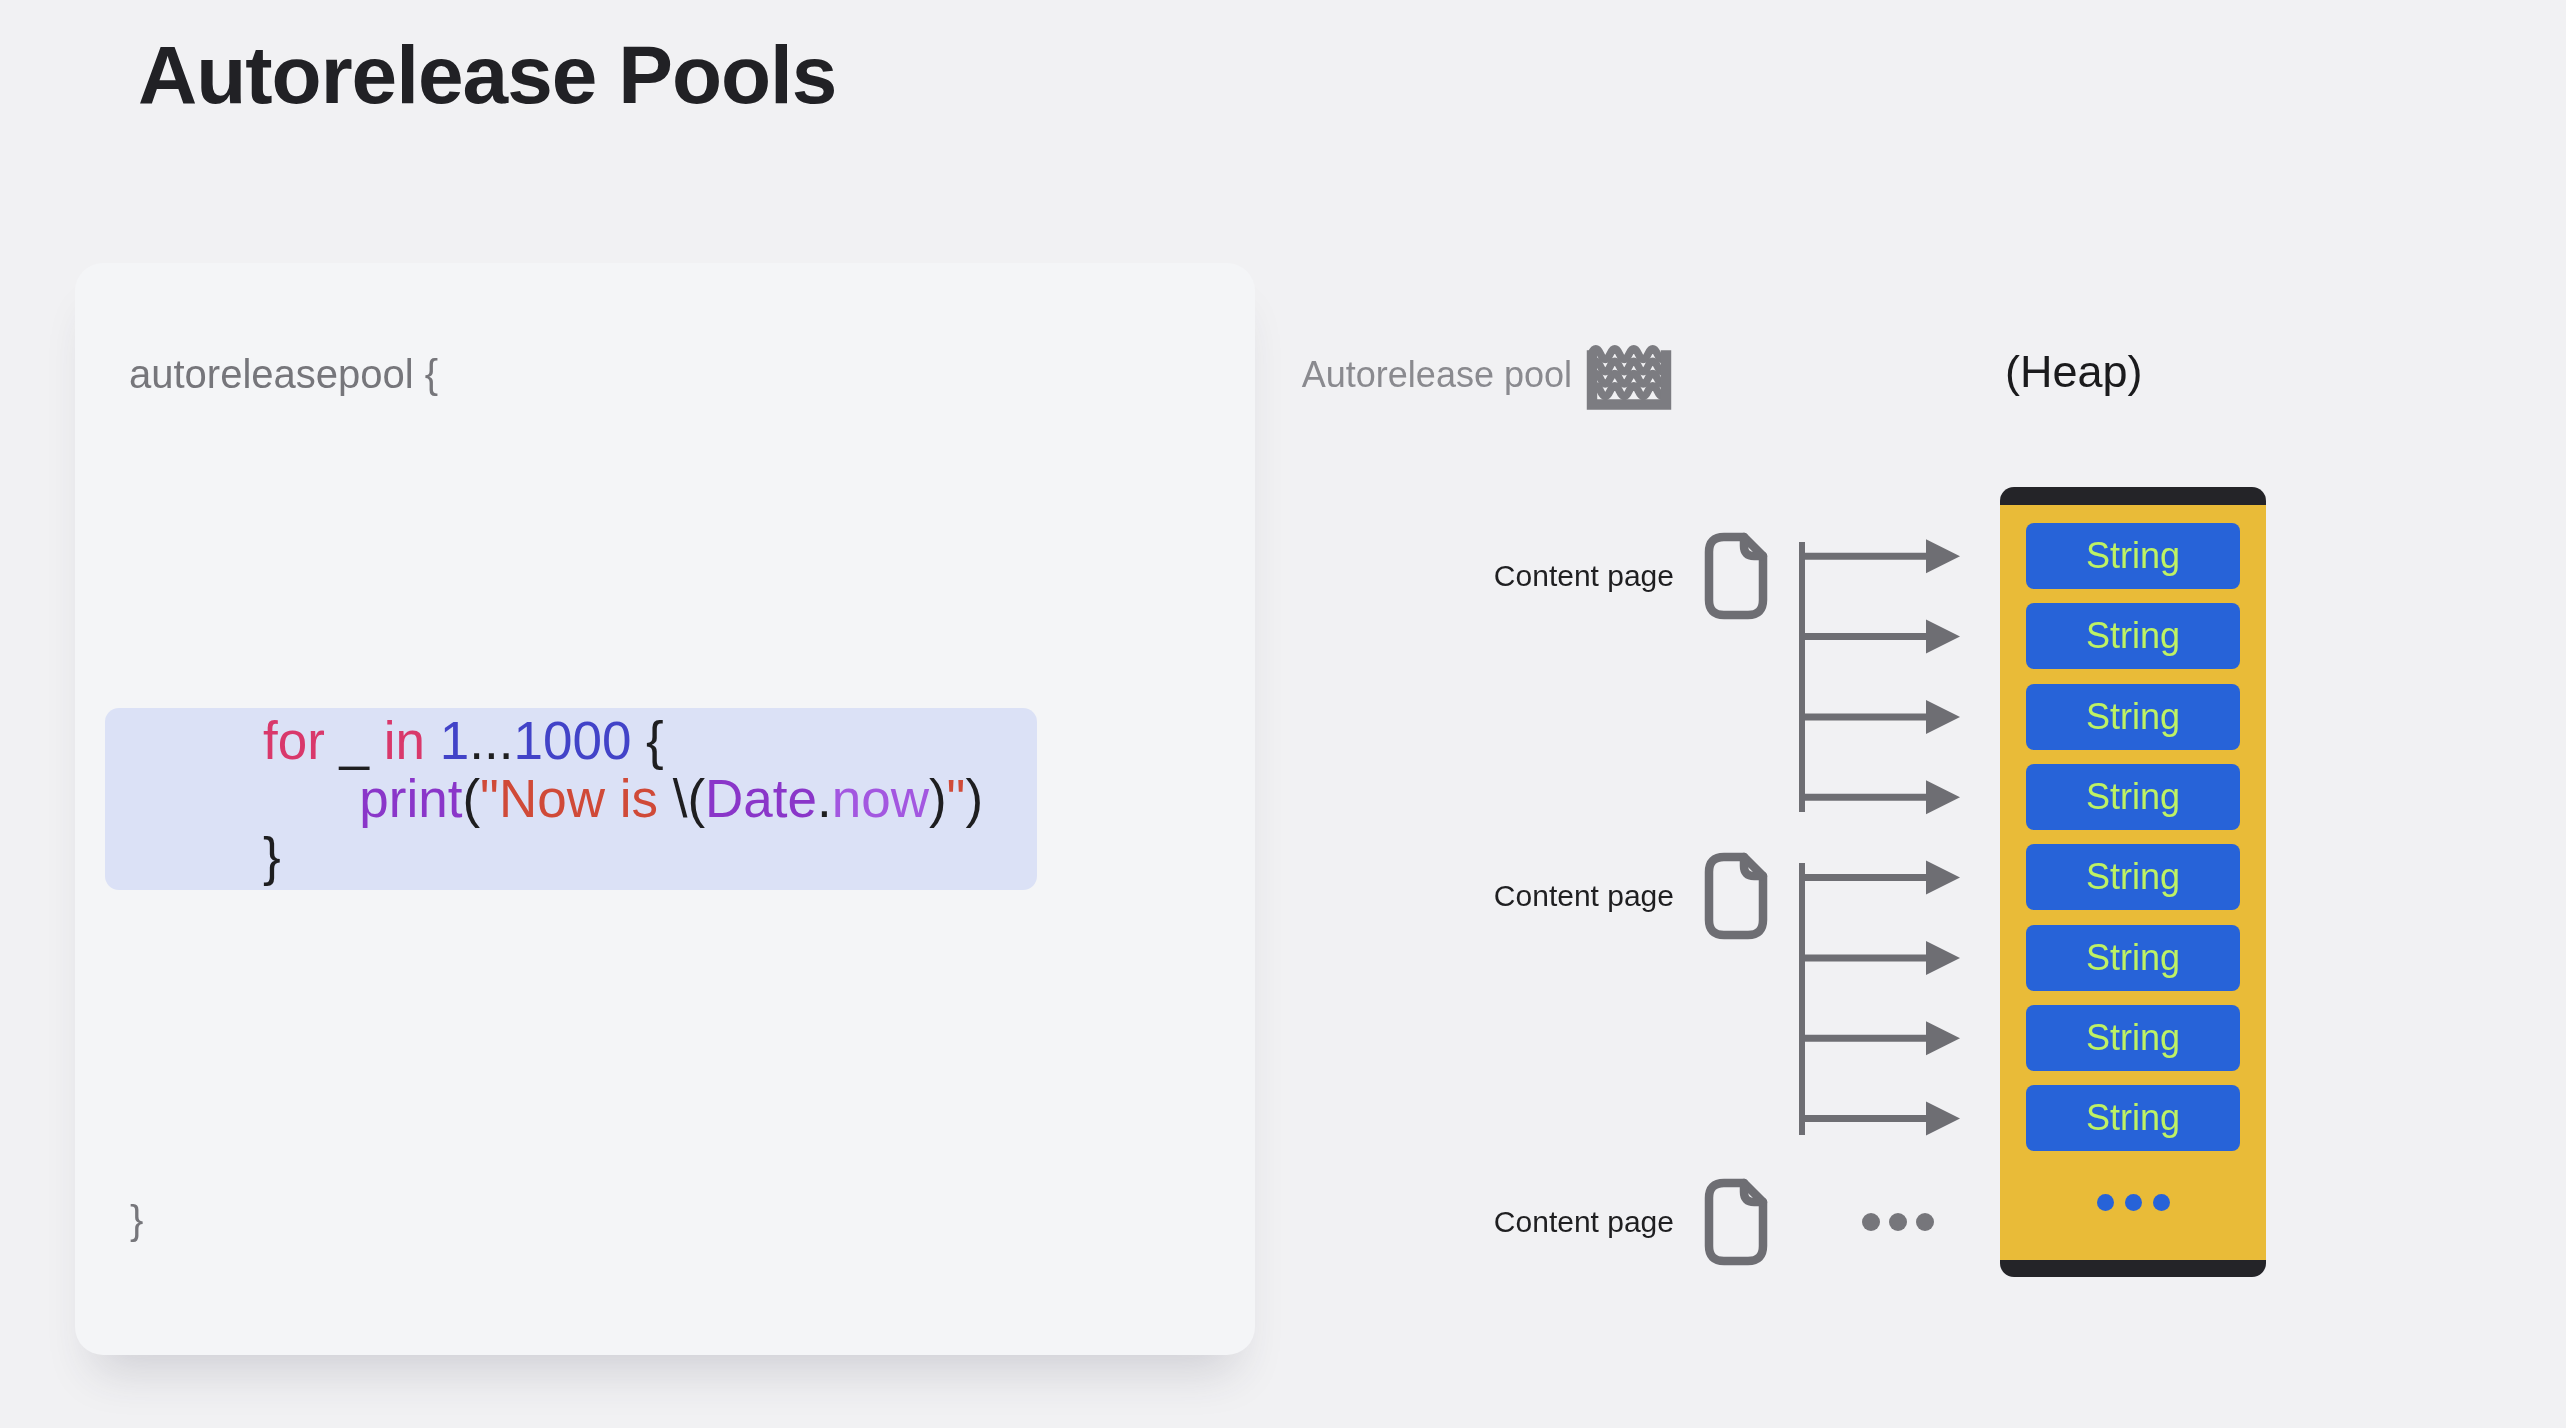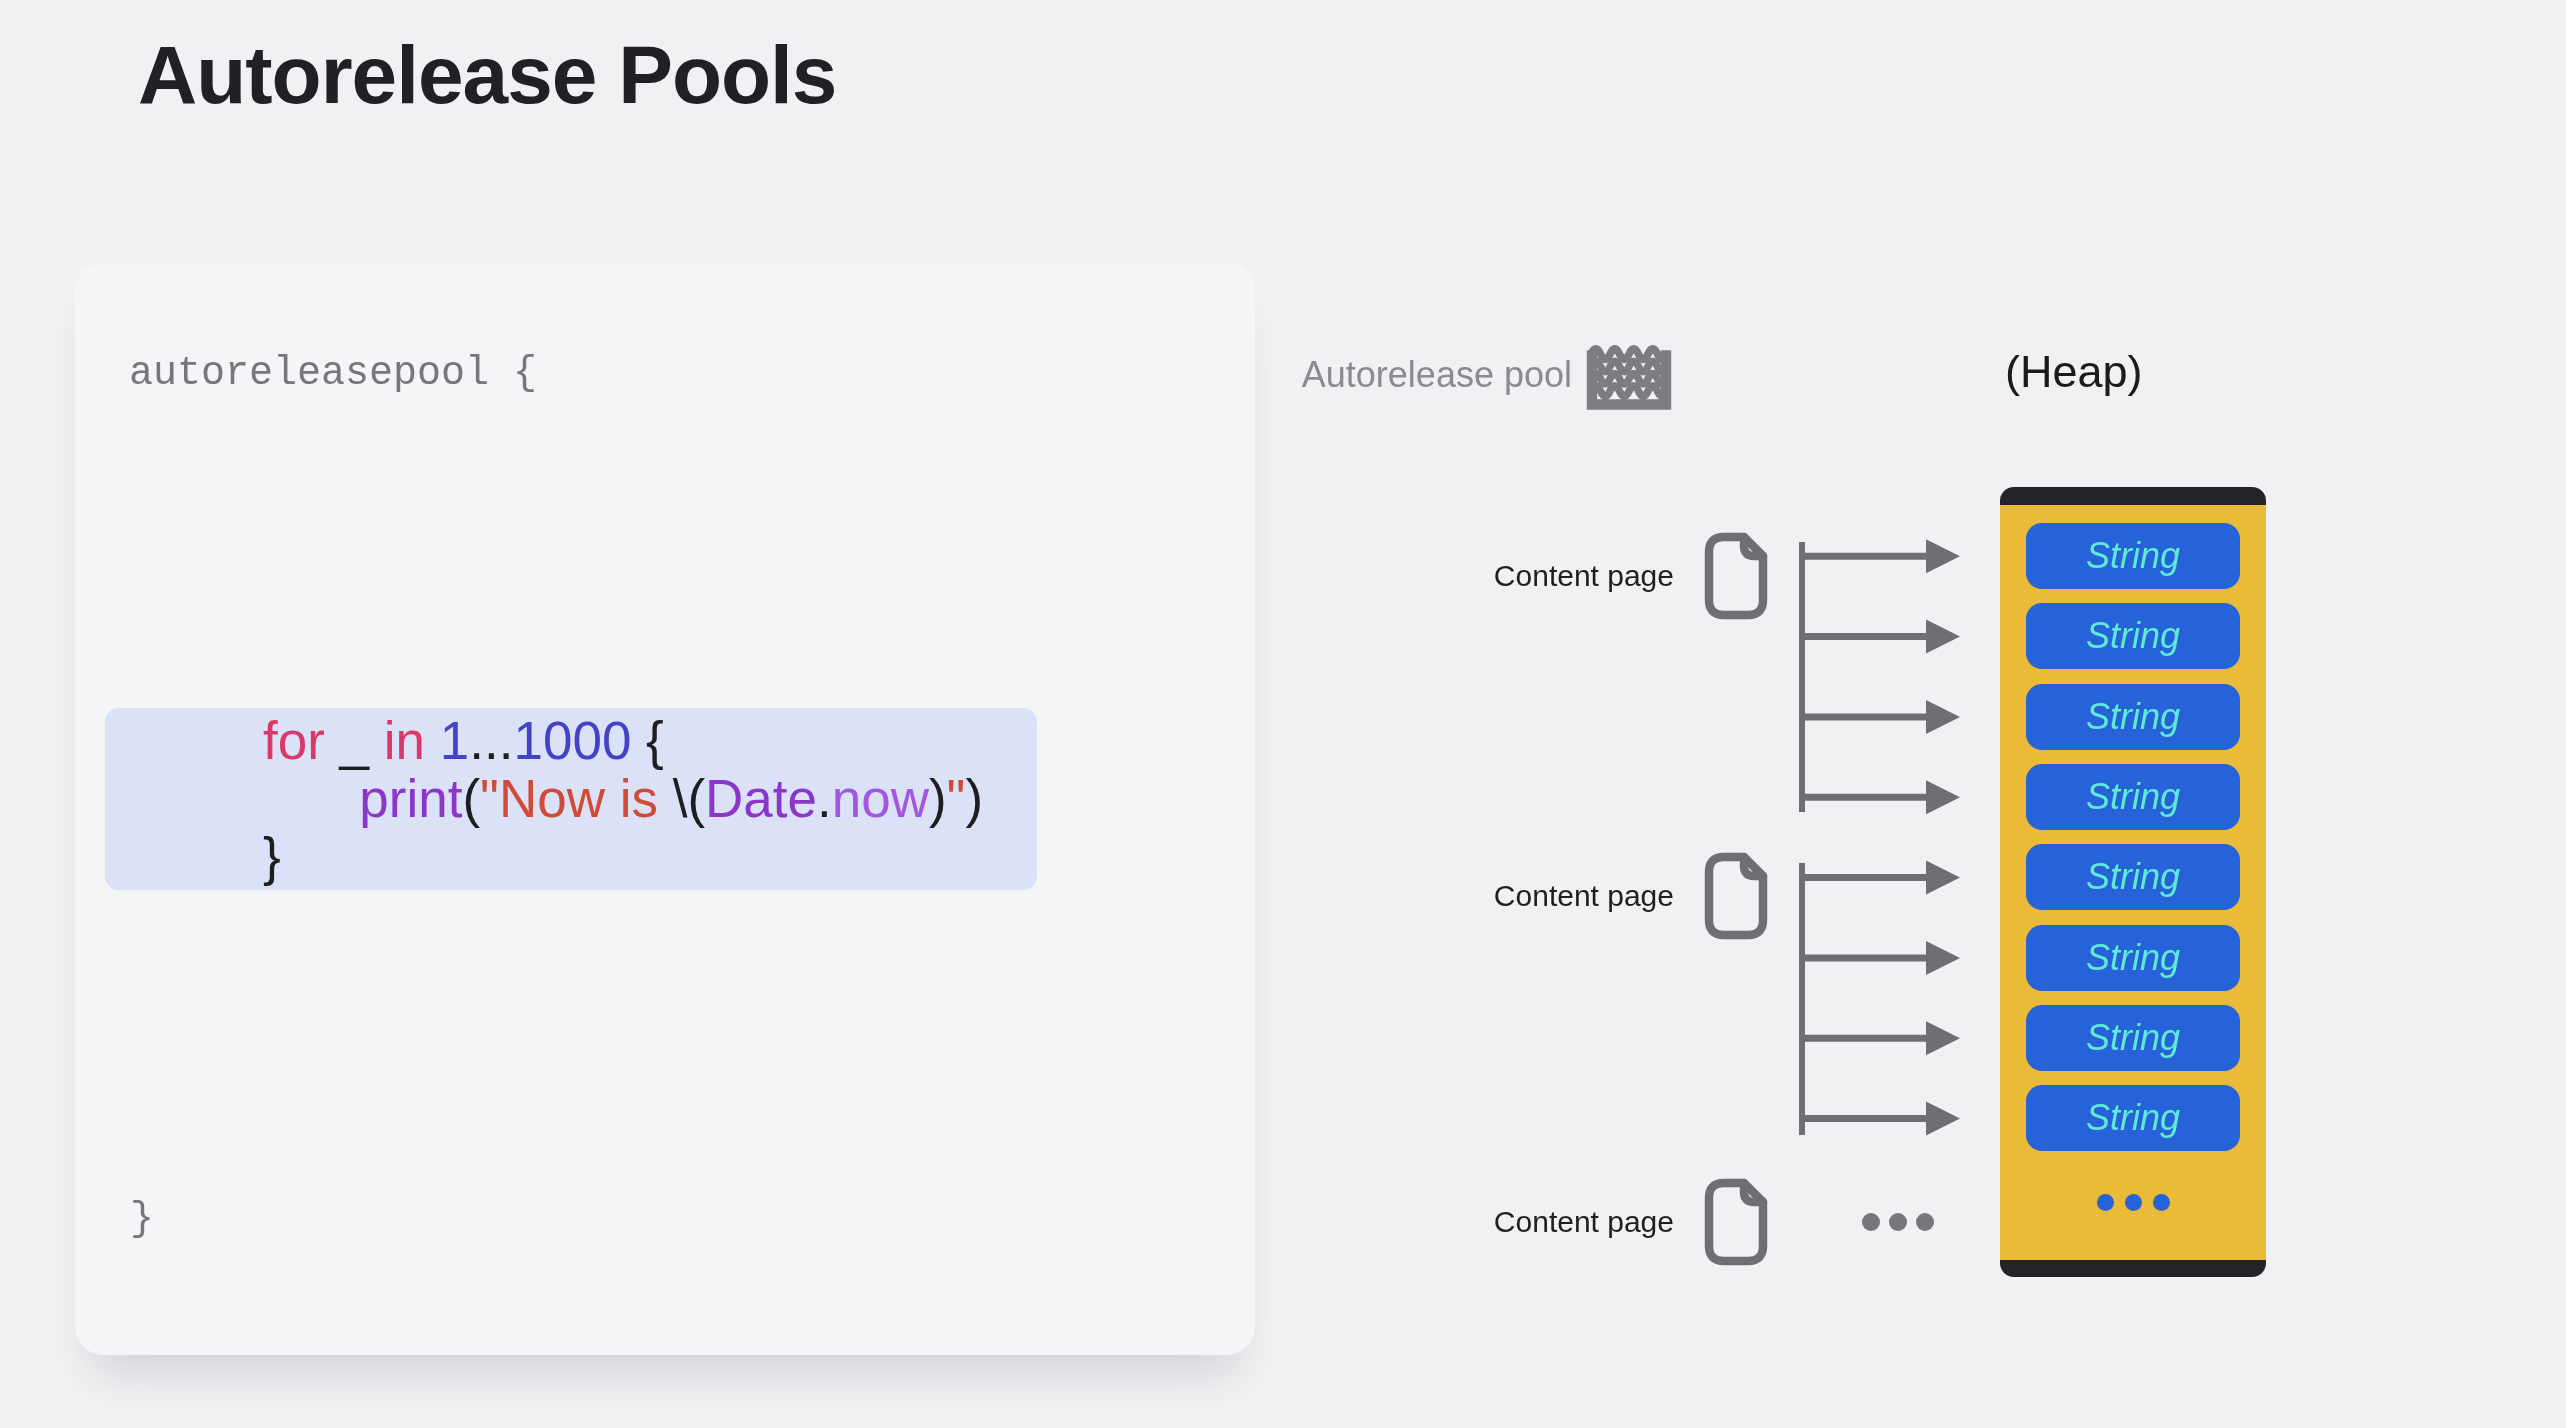--- a/index.html
+++ b/index.html
@@ -12,21 +12,21 @@
     font-size:82px;font-weight:700;letter-spacing:-1px;color:#212125;
   }
   
   .code-card{
     position:absolute;left:75px;top:263px;width:1180px;height:1092px;
     background:#F4F5F7;border-radius:28px;
     box-shadow:0 34px 48px -20px rgba(50,50,70,.18);
   }
   .code-line{
     position:absolute;white-space:pre;
-    font-family:Liberation Mono, monospace;
+    font-family:Liberation Sans, sans-serif;
     font-size:40px;line-height:58px;color:#76767B;
   }
   .code-open{left:54px;top:82px;}
   .code-close{left:55px;top:928px;}
   .code-highlight{
     position:absolute;left:30px;top:445px;width:932px;height:182px;
     background:#DBE1F6;border-radius:14px;box-sizing:border-box;
     padding:4px 0 0 158px;
   }
   .hl-line{
@@ -61,23 +61,23 @@
   
   .heap-column{
     position:absolute;left:2000px;top:487px;width:266px;height:790px;
     background:#242428;border-radius:14px;
   }
   .heap-yellow{
     position:absolute;left:0;right:0;top:18px;bottom:17px;background:#E9BB38;
   }
   .string-box{
     position:absolute;left:26px;width:214px;height:66px;
-    background:#2763D8;border-radius:16px;
+    background:#2763D8;border-radius:8px;
     display:flex;align-items:center;justify-content:center;
-    color:#5eead4;font-size:36px;font-style:italic;
+    color:#bef264;font-size:36px;
   }
   .blue-dots{
     position:absolute;left:0;right:0;top:707px;
     display:flex;justify-content:center;gap:11px;
   }
   .blue-dots span{width:17px;height:17px;border-radius:50%;background:#2763D8;display:block;}
   .gray-dots{
     position:absolute;left:1862px;top:1213px;display:flex;gap:9px;
   }
   .gray-dots span{width:18px;height:18px;border-radius:50%;background:#76767B;display:block;}

